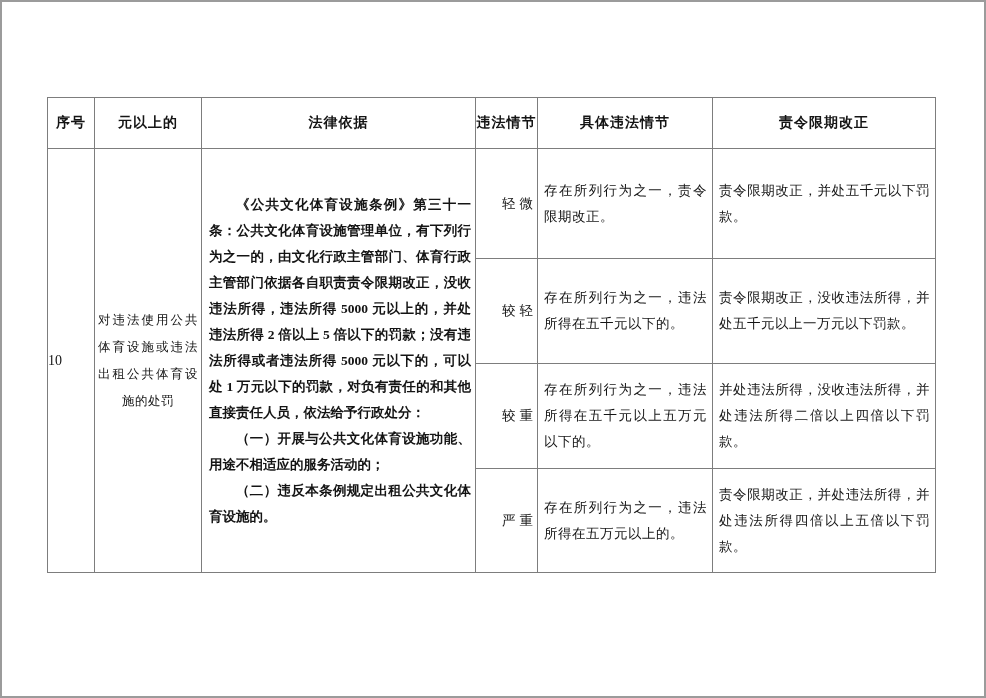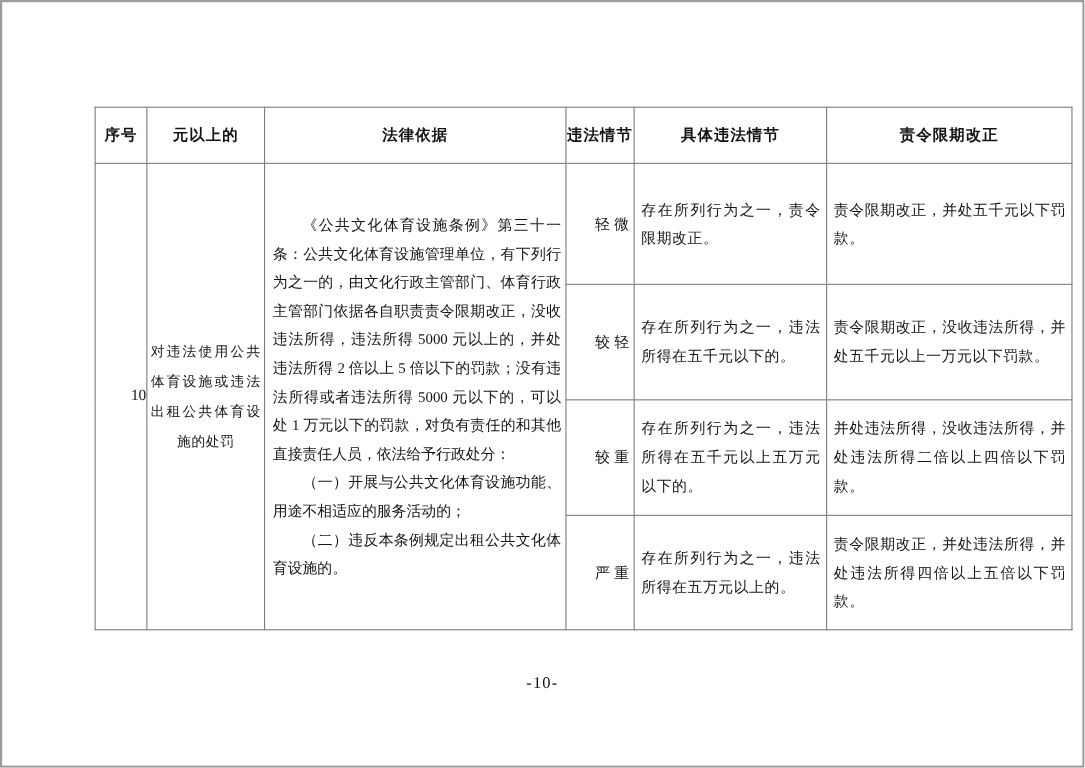--- a/index.html
+++ b/index.html
@@ -16,58 +16,57 @@
     overflow: hidden;
     color: #141414;
   }
   table.penalty {
     position: absolute;
     left: 45px; top: 95px;
     width: 888px;
     border-collapse: collapse;
     table-layout: fixed;
     background: #ffffff;
-    margin-left: 39px;
   }
   table.penalty, table.penalty th, table.penalty td {
     border: 1px solid #7d7d7d;
   }
   table.penalty { border-color: #6e6e6e; }
   thead tr { height: 51px; }
   tr.sev-row-0 { height: 110px; }
   tr.sev-row-1 { height: 105px; }
   tr.sev-row-2 { height: 105px; }
   tr.sev-row-3 { height: 104px; }
   th {
     font-weight: bold;
     font-size: 14px;
     text-align: center;
     vertical-align: middle;
     letter-spacing: 1px;
   }
   td { vertical-align: middle; }
   .c-index {
-    text-align: right;
+    text-align: left;
     font-size: 14px;
   }
   .c-name {
     font-size: 12.5px;
     line-height: 27px;
     padding: 0 3px;
     text-align: justify;
     text-align-last: center;
     letter-spacing: 0.5px;
   }
   .c-legal {
     font-size: 13.5px;
     line-height: 26px;
     padding: 6px 4px 6px 7px;
     text-align: justify;
   }
-  .c-legal p { text-indent: 2em; }
+  .c-legal p { text-indent: 2em; font-weight: bold; }
   .c-level {
     text-align: right;
     font-size: 13.5px;
     letter-spacing: 4px;
     padding-left: 4px;
   }
   .c-detail, .c-penalty {
     font-size: 13.5px;
     line-height: 26px;
     padding: 4px 5px 4px 6px;
@@ -131,15 +130,14 @@
         <td class="c-penalty">并处违法所得，没收违法所得，并处违法所得二倍以上四倍以下罚款。</td>
       </tr>
       <tr class="sev-row-3">
         <td class="c-level">严重</td>
         <td class="c-detail">存在所列行为之一，违法所得在五万元以上的。</td>
         <td class="c-penalty">责令限期改正，并处违法所得，并处违法所得四倍以上五倍以下罚款。</td>
       </tr>
     </tbody>
   </table>
 
-  <div class="page-number">-10-</div>
 
 </div>
 
 </body></html>

